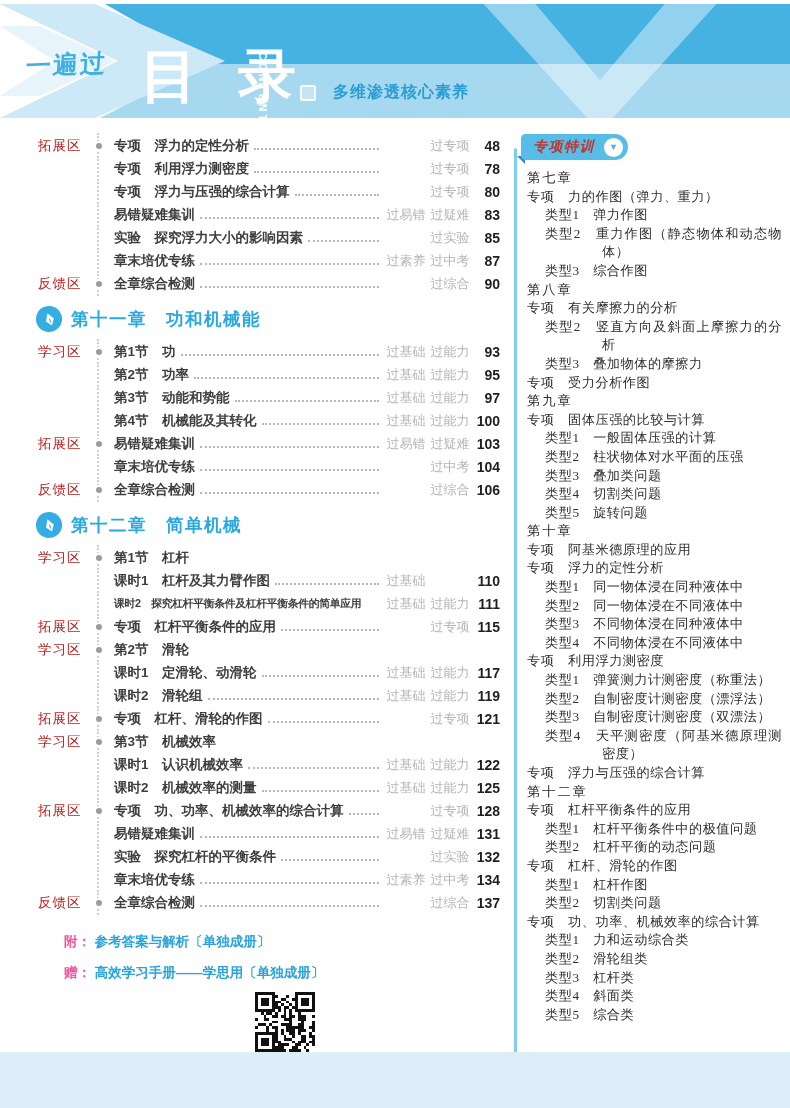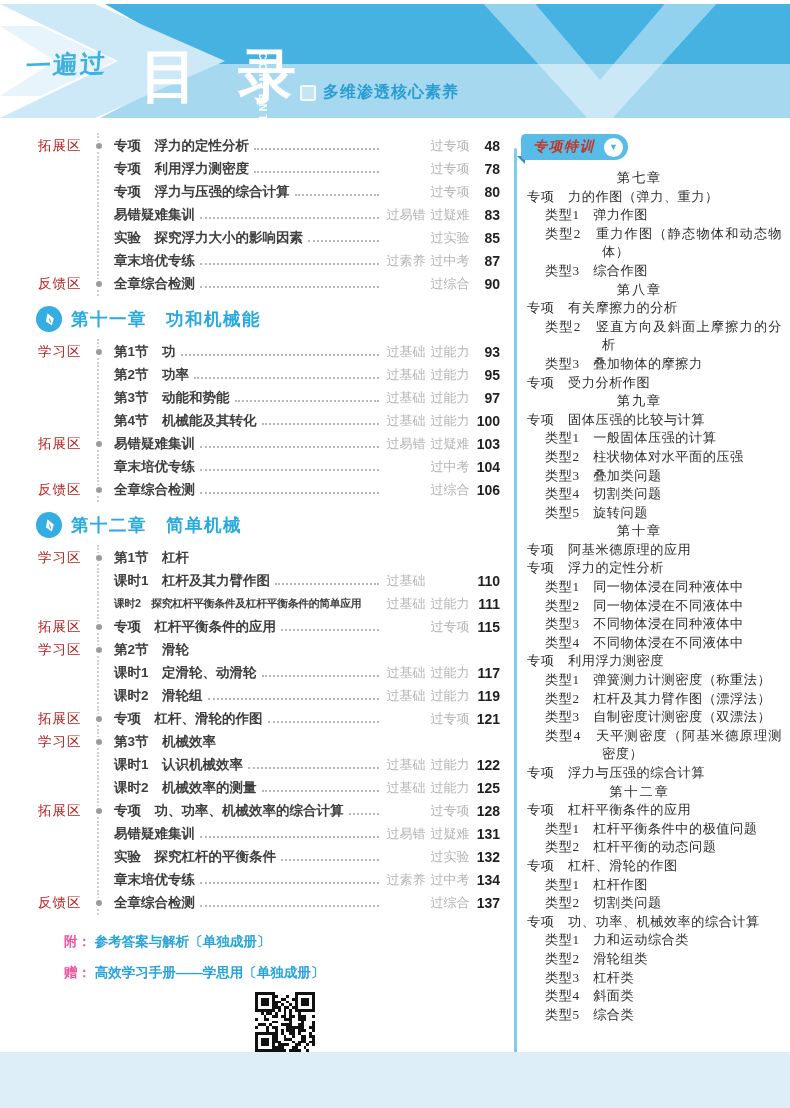--- a/index.html
+++ b/index.html
@@ -17,21 +17,21 @@
   .chev2{position:absolute;top:26px;left:0;width:130px;height:70px;background:#e7f4fb;
             clip-path:polygon(0 0,40px 0,115px 50%,40px 100%,0 100%,55px 50%);}
   .vchev{position:absolute;top:0;left:480px;width:240px;height:132px;background:rgba(255,255,255,.42);
             clip-path:polygon(0 0,52px 0,120px 80px,188px 0,240px 0,120px 132px);}
   .logo{position:absolute;left:26px;top:48px;font-size:25px;font-weight:900;color:#3fb0e0;
         transform:skewX(-6deg) rotate(-2deg);letter-spacing:2px;}
   .big-title{position:absolute;left:140px;top:40px;font-size:58px;font-weight:800;color:#fff;
         letter-spacing:12px;line-height:72px;}
   .contents-vert{position:absolute;left:257px;top:52px;writing-mode:vertical-rl;color:#fff;
         font-size:10.5px;font-weight:700;letter-spacing:3px;}
-  .tagline{position:absolute;left:300px;top:82px;display:flex;align-items:center;gap:7px;}
+  .tagline{position:absolute;left:300px;top:82px;display:flex;align-items:center;gap:17px;}
   .tagline-icon{width:12px;height:12px;border:2px solid rgba(255,255,255,.85);border-radius:2px;
         background:rgba(255,255,255,.35);}
   .tagline-text{color:#2a9ed3;font-size:16px;font-weight:800;letter-spacing:1px;}
 
   
   .content{position:absolute;top:120px;left:0;right:0;bottom:56px;display:flex;
            padding:14px 8px 0 38px;box-sizing:border-box;}
   .left-col{width:462px;flex:none;}
   .right-col{flex:1;margin-left:14px;position:relative;padding-left:13px;
            font-family:"Liberation Serif","DejaVu Serif",serif;color:#2e2e2e;}
@@ -70,21 +70,21 @@
   .badge-row{position:relative;margin:0 0 8px -6px;height:27px;}
   .badge-fold{position:absolute;left:-4px;top:22px;width:8px;height:8px;background:#2d8cbf;
         clip-path:polygon(0 0,100% 0,100% 100%);}
   .badge{position:relative;display:inline-flex;align-items:center;height:26px;background:#58bce8;
         border-radius:5px 14px 14px 5px;padding:0 5px 0 12px;font-style:italic;}
   .badge-text{color:#c23527;font-size:14px;font-weight:800;letter-spacing:1.5px;
         font-family:"Liberation Sans","DejaVu Sans",sans-serif;}
   .badge-circle{width:19px;height:19px;margin-left:9px;border-radius:50%;background:#fff;
         color:#4ab5e6;font-size:9px;display:flex;align-items:center;justify-content:center;}
   .rc-list{font-size:13.2px;line-height:18.6px;letter-spacing:.5px;}
-  .rc-chapter{text-align:center;letter-spacing:2px;padding-right:30px;}
+  .rc-chapter{text-align:left;letter-spacing:2px;padding-right:30px;}
   .rc-special{padding-left:43px;text-indent:-43px;text-align:justify;}
   .rc-kind{padding-left:75px;text-indent:-57px;text-align:justify;}
 </style>
 </head>
 <body>
 
 <div class="header">
   <div class="band-top"></div>
   <div class="band-bottom"></div>
   <div class="chev1"></div>
@@ -698,21 +698,21 @@
         <div class="rc-item rc-kind">类型5　旋转问题</div>
         <div class="rc-chapter">第十章</div>
         <div class="rc-item rc-special">专项　阿基米德原理的应用</div>
         <div class="rc-item rc-special">专项　浮力的定性分析</div>
         <div class="rc-item rc-kind">类型1　同一物体浸在同种液体中</div>
         <div class="rc-item rc-kind">类型2　同一物体浸在不同液体中</div>
         <div class="rc-item rc-kind">类型3　不同物体浸在同种液体中</div>
         <div class="rc-item rc-kind">类型4　不同物体浸在不同液体中</div>
         <div class="rc-item rc-special">专项　利用浮力测密度</div>
         <div class="rc-item rc-kind">类型1　弹簧测力计测密度（称重法）</div>
-        <div class="rc-item rc-kind">类型2　杠杆及其力臂作图（漂浮法）</div>
+        <div class="rc-item rc-kind">类型2　自制密度计测密度（漂浮法）</div>
         <div class="rc-item rc-kind">类型3　自制密度计测密度（双漂法）</div>
         <div class="rc-item rc-kind">类型4　天平测密度（阿基米德原理测密度）</div>
         <div class="rc-item rc-special">专项　浮力与压强的综合计算</div>
         <div class="rc-chapter">第十二章</div>
         <div class="rc-item rc-special">专项　杠杆平衡条件的应用</div>
         <div class="rc-item rc-kind">类型1　杠杆平衡条件中的极值问题</div>
         <div class="rc-item rc-kind">类型2　杠杆平衡的动态问题</div>
         <div class="rc-item rc-special">专项　杠杆、滑轮的作图</div>
         <div class="rc-item rc-kind">类型1　杠杆作图</div>
         <div class="rc-item rc-kind">类型2　切割类问题</div>

